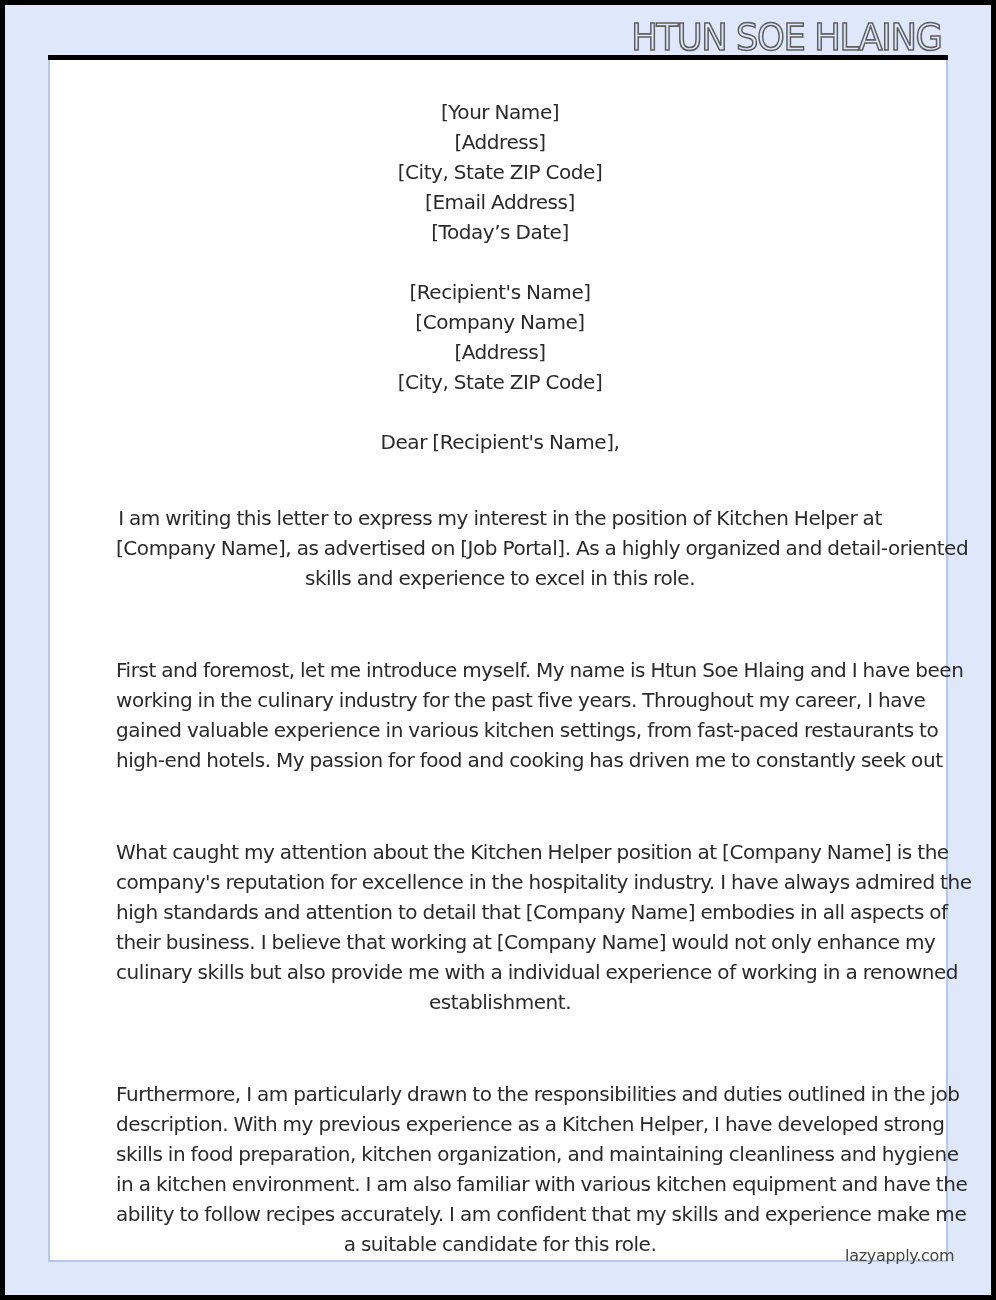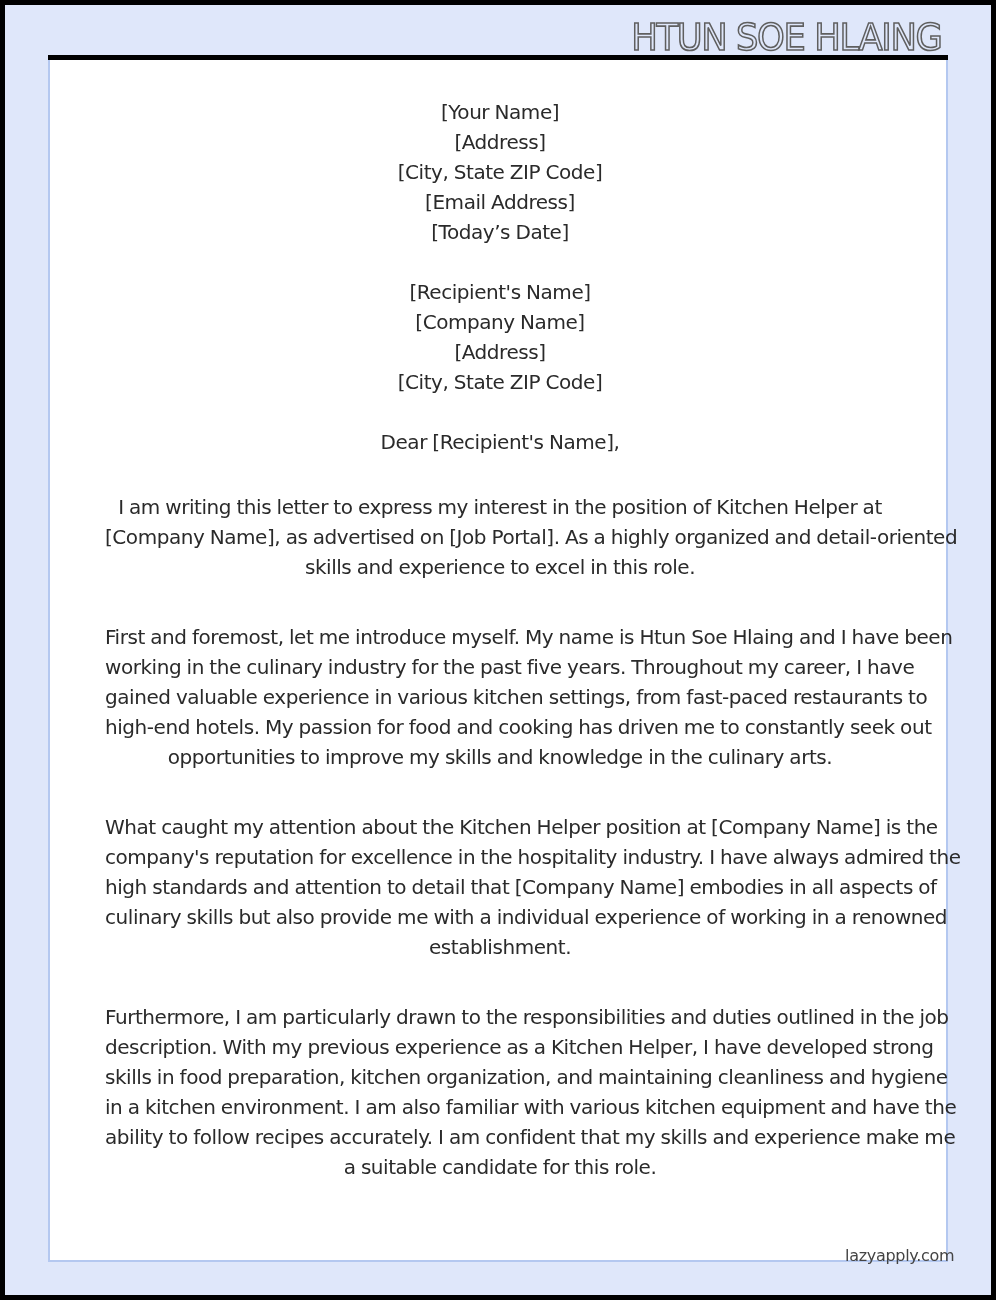--- a/index.html
+++ b/index.html
@@ -39,21 +39,21 @@
   .letter {
     position: absolute; left: 95px; top: 92px; width: 800px;
     font-family: "DejaVu Sans", sans-serif;
     font-size: 20px; line-height: 30px;
     color: #2a2a2a;
     letter-spacing: -0.45px;
     word-spacing: -0.5px;
   }
   .line { white-space: nowrap; height: 30px; }
   .gap { height: 30px; }
-  .para { margin: 5px; }
+  .para { margin: 16px; }
   .watermark {
     position: absolute; left: 840px; top: 1241px;
     font-family: "DejaVu Sans", sans-serif;
     font-size: 16px; color: #444;
     letter-spacing: -0.3px;
   }
 </style>
 </head>
 <body>
 
@@ -86,28 +86,28 @@
       <div class="line">[Company Name], as advertised on [Job Portal]. As a highly organized and detail-oriented</div>
       <div class="line">skills and experience to excel in this role.</div>
     </div>
     <div class="gap"></div>
 
     <div class="para">
       <div class="line">First and foremost, let me introduce myself. My name is Htun Soe Hlaing and I have been</div>
       <div class="line">working in the culinary industry for the past five years. Throughout my career, I have</div>
       <div class="line">gained valuable experience in various kitchen settings, from fast-paced restaurants to</div>
       <div class="line">high-end hotels. My passion for food and cooking has driven me to constantly seek out</div>
-      <div class="line">opportunities to improve my skills and knowledge in the culinary arts.</div>
     </div>
     <div class="gap"></div>
 
     <div class="para">
       <div class="line">What caught my attention about the Kitchen Helper position at [Company Name] is the</div>
       <div class="line">company's reputation for excellence in the hospitality industry. I have always admired the</div>
       <div class="line">high standards and attention to detail that [Company Name] embodies in all aspects of</div>
+      <div class="line">their business. I believe that working at [Company Name] would not only enhance my</div>
       <div class="line">culinary skills but also provide me with a individual experience of working in a renowned</div>
       <div class="line">establishment.</div>
     </div>
     <div class="gap"></div>
 
     <div class="para">
       <div class="line">Furthermore, I am particularly drawn to the responsibilities and duties outlined in the job</div>
       <div class="line">description. With my previous experience as a Kitchen Helper, I have developed strong</div>
       <div class="line">skills in food preparation, kitchen organization, and maintaining cleanliness and hygiene</div>
       <div class="line">in a kitchen environment. I am also familiar with various kitchen equipment and have the</div>

